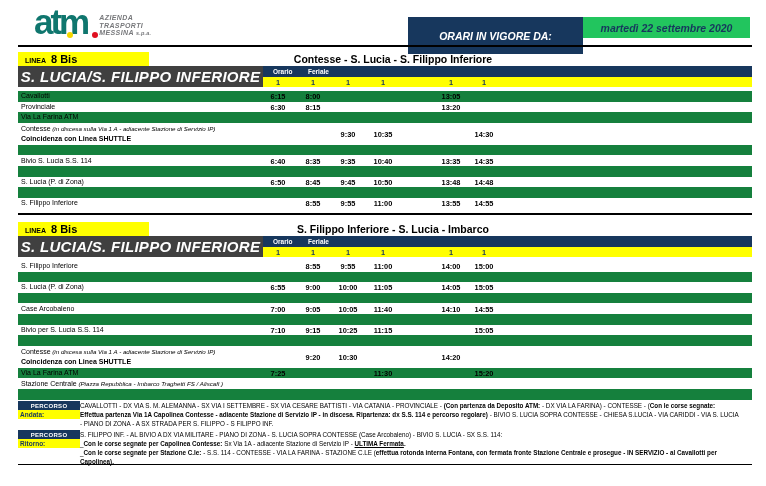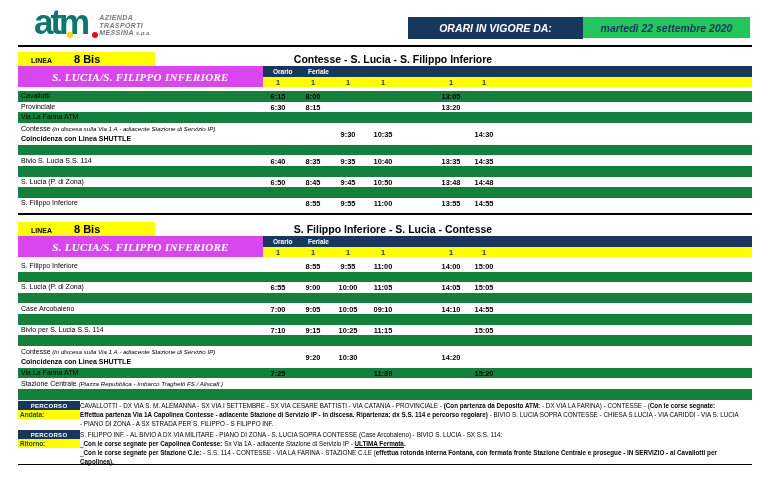--- a/index.html
+++ b/index.html
@@ -12,43 +12,43 @@
              letter-spacing:-3px;line-height:36px;}
   .dot{position:absolute;width:6px;height:6px;border-radius:50%;bottom:2px;}
   .dot-yellow{left:33px;background:#f5d800;}
   .dot-red{left:58px;background:#e01020;}
   .company{margin-left:12px;padding-top:10px;font-size:7px;line-height:7.6px;
            color:#77787b;font-style:italic;font-weight:bold;letter-spacing:.4px;}
   .spa{font-size:5.5px;letter-spacing:.2px;}
 
   
   .validity{position:absolute;left:408px;top:17px;display:flex;}
-  .validity-label{width:175px;height:22px;background:#17375d;color:#fff;font-weight:bold;
+  .validity-label{width:175px;height:37px;background:#17375d;color:#fff;font-weight:bold;
                   font-style:italic;font-size:10.5px;display:flex;align-items:center;justify-content:center;}
   .validity-date{width:167px;height:21px;background:#22c55e;color:#17375d;font-weight:bold;
                  font-style:italic;font-size:10.5px;display:flex;align-items:center;justify-content:center;}
 
   .hline{position:absolute;left:18px;width:734px;background:#000;}
   #hl1{top:45px;height:2px;} #hl2{top:213px;height:2px;}
   #hl3{top:398px;height:2px;} #hl4{top:464px;height:1px;}
 
   
   .tt{position:absolute;left:18px;width:734px;}
   #t1{top:52px;} #t2{top:222px;}
   .linea-row{position:relative;height:14px;}
   .linea-box{position:absolute;left:0;top:0;width:124px;height:14px;background:#ffff00;
-             display:flex;align-items:baseline;gap:22px;padding-left:13px;}
+             display:flex;align-items:baseline;gap:5px;padding-left:7px;}
   .linea-lbl{font-size:7px;font-weight:bold;line-height:14px;}
   .linea-num{font-size:11px;font-weight:bold;line-height:14px;}
   .dir-title{position:absolute;left:245px;top:0;width:260px;text-align:center;
              font-weight:bold;font-size:10.5px;line-height:14px;}
   .tt-head{position:relative;height:21px;}
-  .red-banner{position:absolute;left:0;top:0;width:245px;height:21px;background:#d946ef;
-              color:#fff;font-weight:bold;font-style:italic;font-size:11px;letter-spacing:.3px;
-              display:flex;align-items:center;justify-content:center;font-family:Liberation Serif, serif;}
+  .red-banner{position:absolute;left:0;top:0;width:245px;height:21px;background:#404040;
+              color:#fff;font-weight:bold;font-style:italic;font-size:15px;letter-spacing:.3px;
+              display:flex;align-items:center;justify-content:center;}
   .head-right{position:absolute;left:245px;right:0;top:0;height:21px;}
   .navy-bar{position:absolute;left:0;right:0;top:0;height:10.5px;background:#17375d;}
   .hlbl{position:absolute;top:50%;transform:translateY(-50%);color:#fff;font-weight:bold;font-size:6.5px;}
   .hlbl-orario{left:10px;} .hlbl-feriale{left:45px;}
   .ones-row{position:absolute;left:0;right:0;top:10.5px;height:10.5px;background:#ffff00;}
   .ones-row .tcell{color:#17375d;}
   .tt-body{position:relative;margin-top:4px;}
   .row{position:relative;height:10.6px;}
   .row.tall{height:22px;}
   .row.shaded{background:#15803d;}
@@ -213,21 +213,21 @@
         </div>
       </div>
   </div>
 
   <div class="tt" id="t2">
     <div class="linea-row">
       <div class="linea-box">
         <span class="linea-lbl">LINEA</span>
         <span class="linea-num">8 Bis</span>
       </div>
-      <div class="dir-title">S. Filippo Inferiore - S. Lucia - Contesse</div>
+      <div class="dir-title">S. Filippo Inferiore - S. Lucia - Imbarco</div>
     </div>
     <div class="tt-head">
       <div class="red-banner">S. LUCIA/S. FILIPPO INFERIORE</div>
       <div class="head-right">
         <div class="navy-bar">
           <span class="hlbl hlbl-orario">Orario</span>
           <span class="hlbl hlbl-feriale">Feriale</span>
         </div>
         <div class="ones-row">
             <span class="tcell c0">1</span>
@@ -272,21 +272,21 @@
           <div class="cells"></div>
         </div>
         <div class="row">
           <div class="name">
             <div><span>Case Arcobaleno</span></div>
           </div>
           <div class="cells">
             <span class="tcell c0">7:00</span>
             <span class="tcell c1">9:05</span>
             <span class="tcell c2">10:05</span>
-            <span class="tcell c3">09:10</span>
+            <span class="tcell c3">11:40</span>
             <span class="tcell c4">14:10</span>
             <span class="tcell c5">14:55</span>
           </div>
         </div>
         <div class="row shaded">
           <div class="cells"></div>
         </div>
         <div class="row">
           <div class="name">
             <div><span>Bivio per S. Lucia S.S. 114</span></div>

